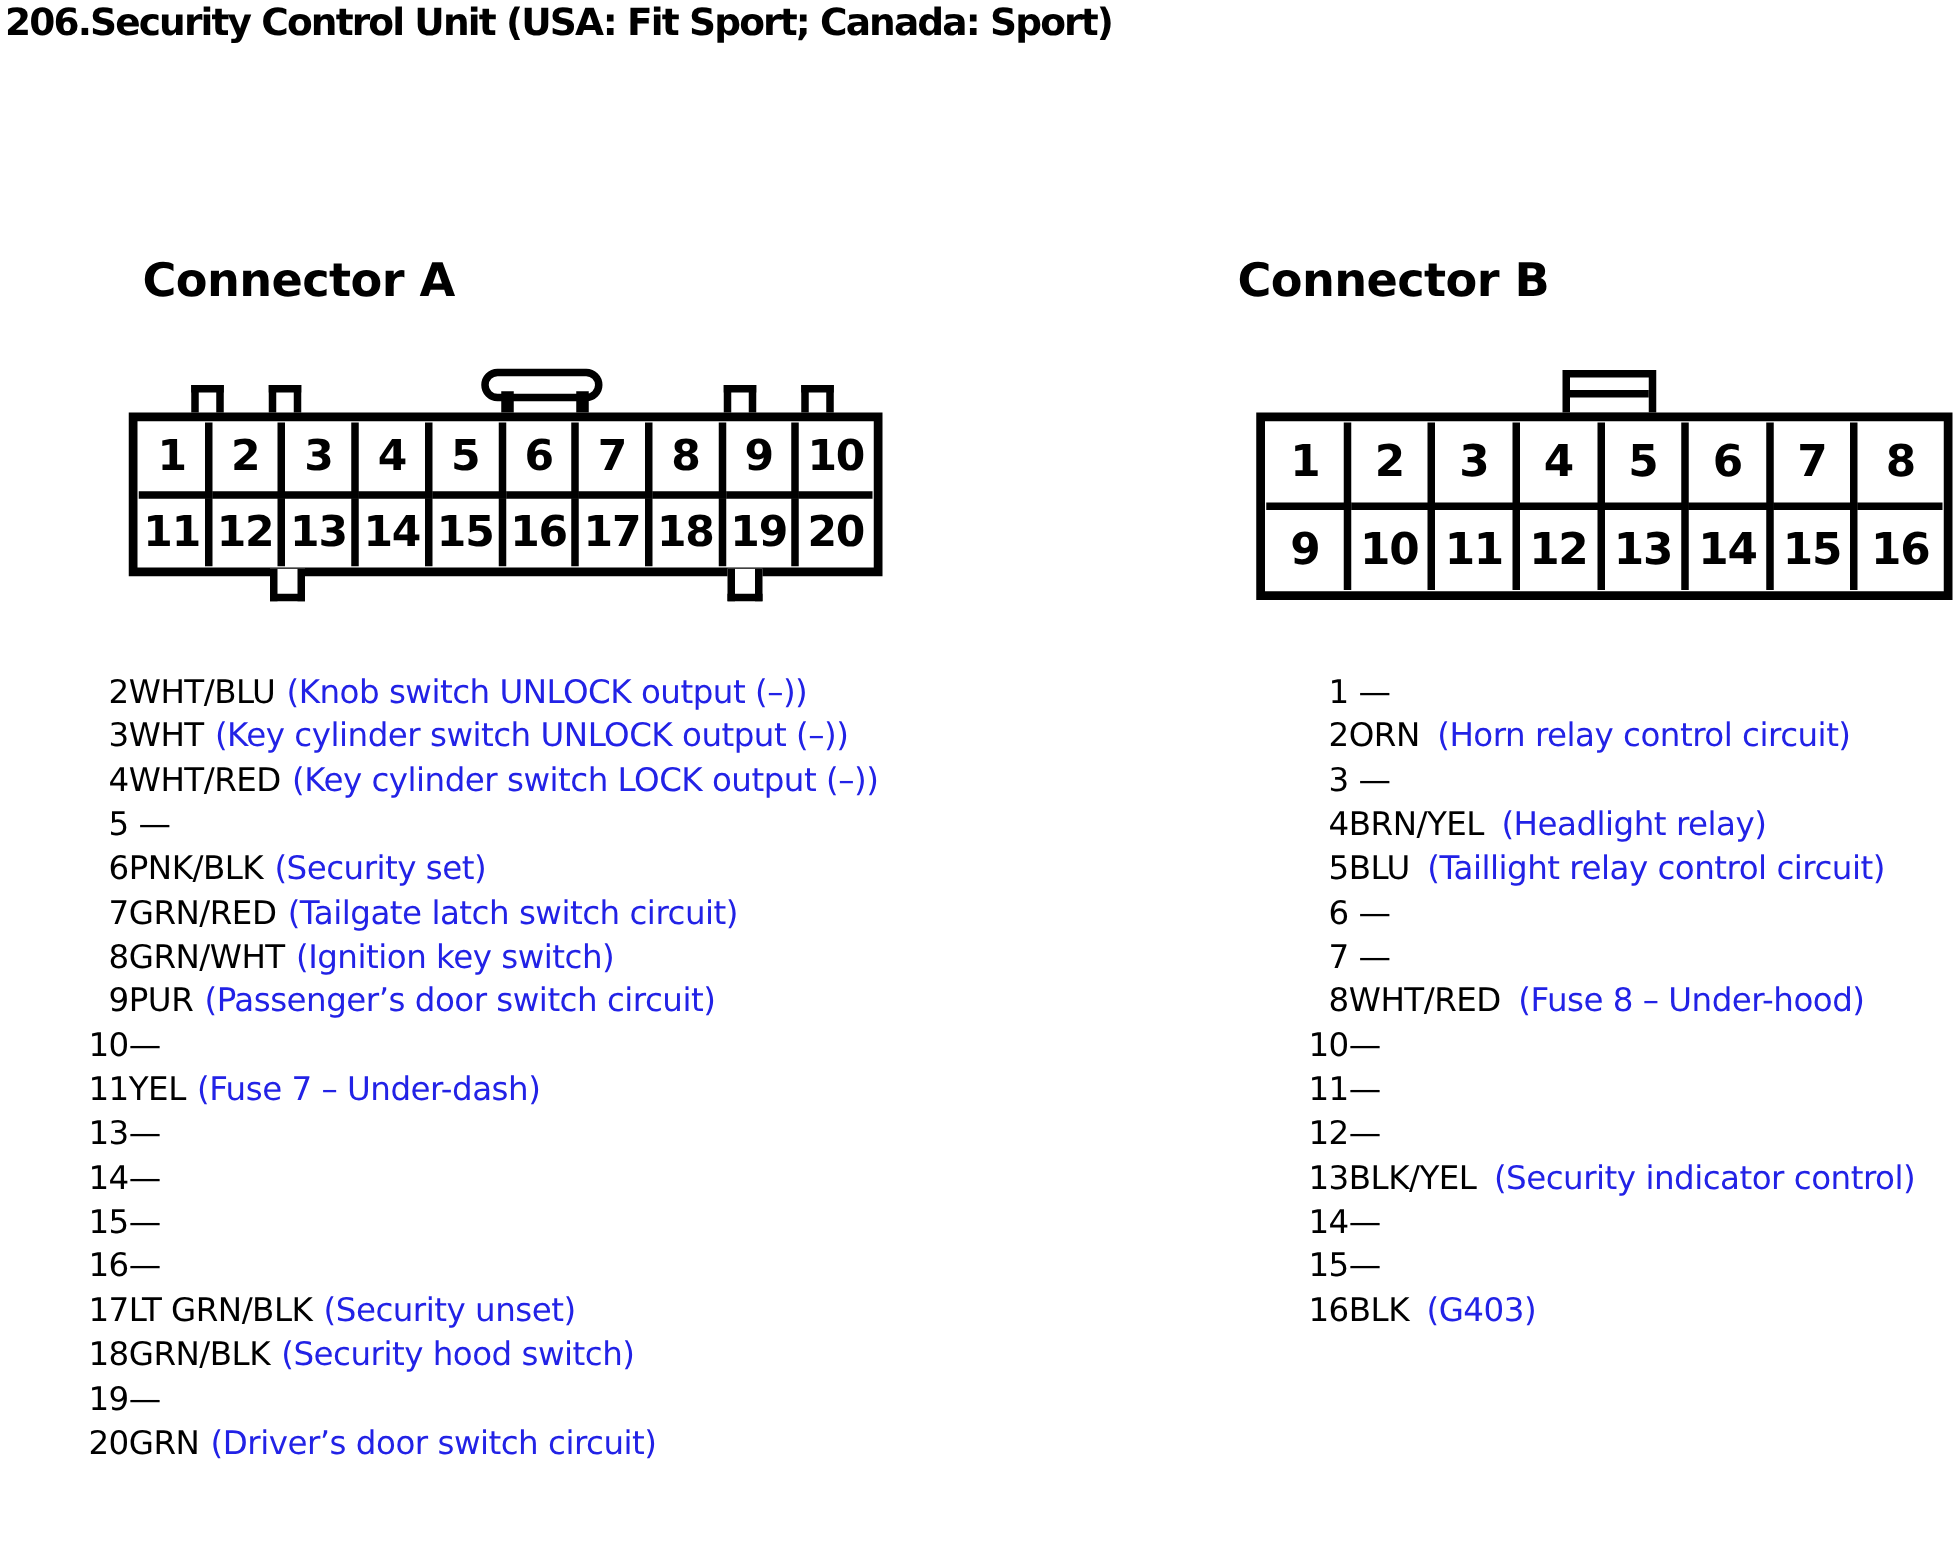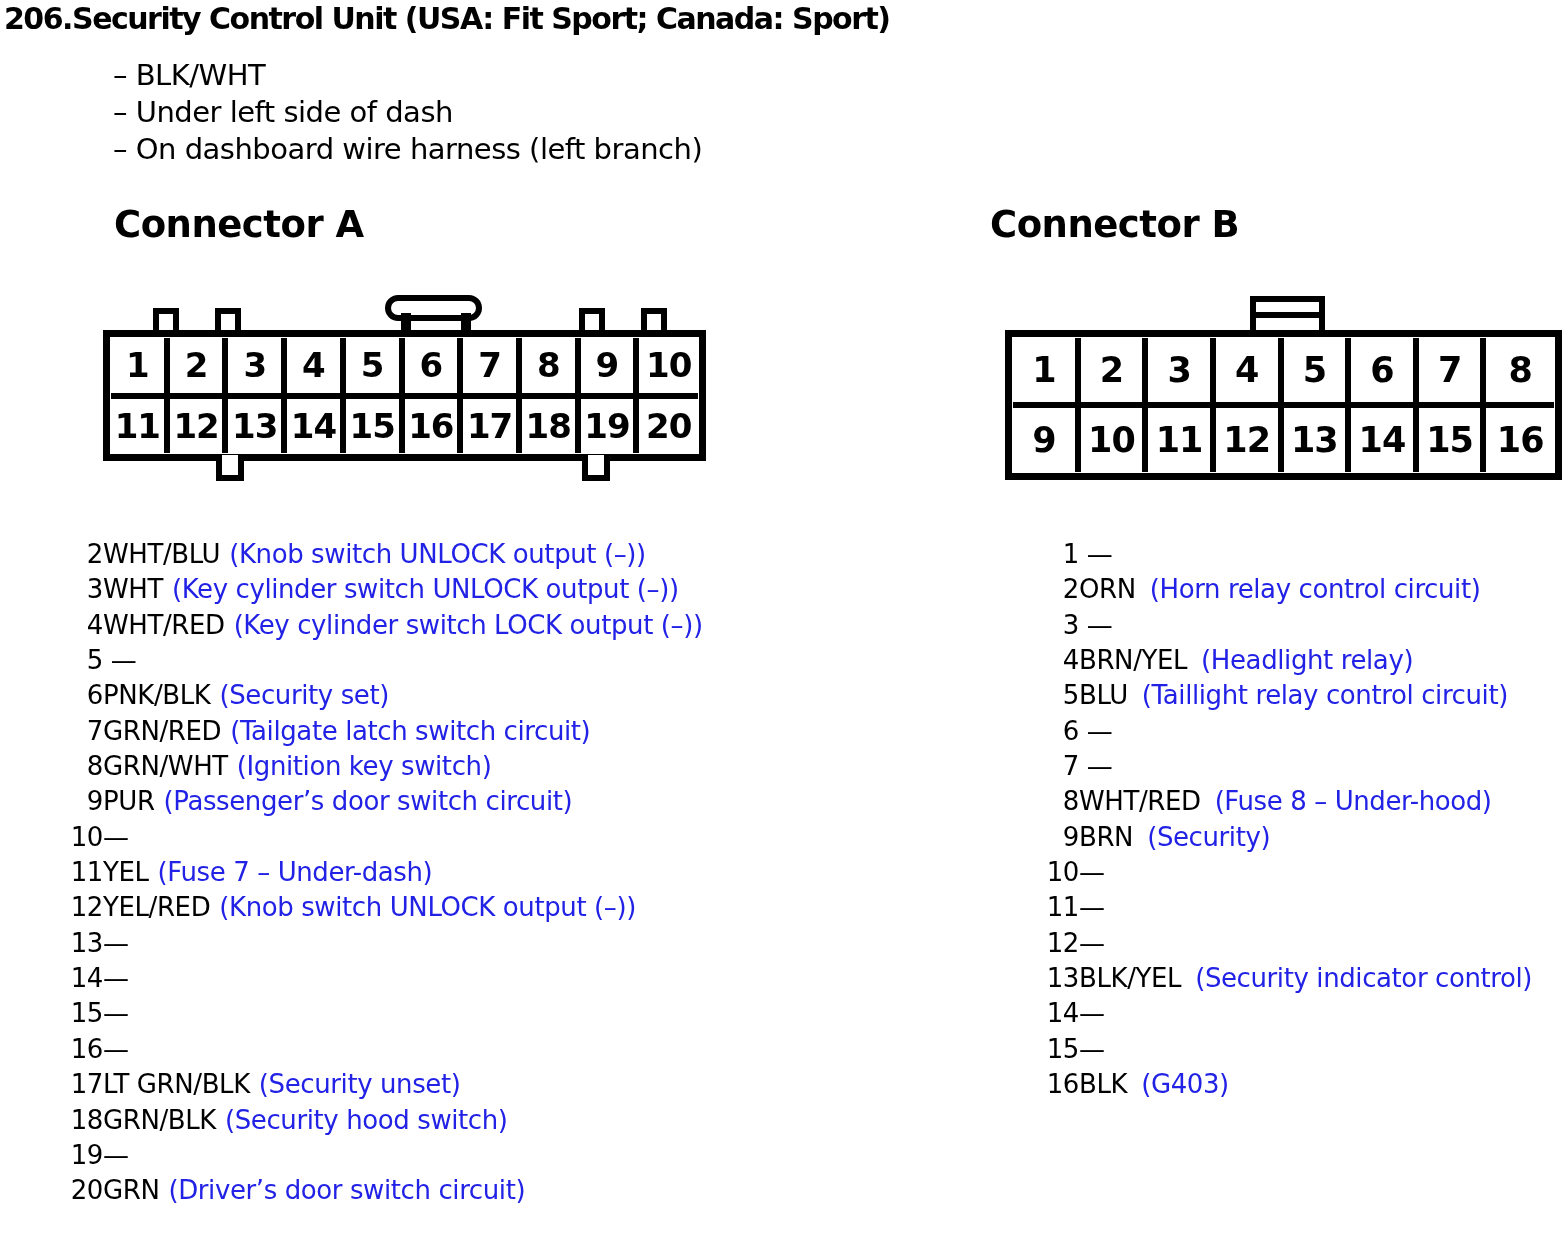--- a/index.html
+++ b/index.html
@@ -74,25 +74,20 @@
   .pin-desc{color:var(--desc-color,#2222e6);margin-left:9px;}
   #listB .pin-desc{margin-left:14px;}
 </style>
 </head>
 <body>
 
 <div class="page">
 
   <div class="title">206.Security Control Unit (USA: Fit Sport; Canada: Sport)</div>
 
-  <div class="bullets" id="bullets">
-      <div>– BLK/WHT</div>
-      <div>– Under left side of dash</div>
-      <div>– On dashboard wire harness (left branch)</div>
-    </div>
 
   <div class="conn-heading" id="headA">Connector A</div>
   <div class="conn-heading" id="headB">Connector B</div>
 
   <div>
     <div class="latch-pill"></div>
     <div class="leg" id="legL"></div>
     <div class="leg" id="legR"></div>
     <div class="tab top" id="tabA1"></div>
     <div class="tab top" id="tabA2"></div>
@@ -152,40 +147,38 @@
       <div class="pin-line"><span class="pin-num">2</span><span class="pin-wire">WHT/BLU</span><span class="pin-desc">(Knob switch UNLOCK output (–))</span></div>
       <div class="pin-line"><span class="pin-num">3</span><span class="pin-wire">WHT</span><span class="pin-desc">(Key cylinder switch UNLOCK output (–))</span></div>
       <div class="pin-line"><span class="pin-num">4</span><span class="pin-wire">WHT/RED</span><span class="pin-desc">(Key cylinder switch LOCK output (–))</span></div>
       <div class="pin-line"><span class="pin-num">5</span><span class="pin-wire"> —</span></div>
       <div class="pin-line"><span class="pin-num">6</span><span class="pin-wire">PNK/BLK</span><span class="pin-desc">(Security set)</span></div>
       <div class="pin-line"><span class="pin-num">7</span><span class="pin-wire">GRN/RED</span><span class="pin-desc">(Tailgate latch switch circuit)</span></div>
       <div class="pin-line"><span class="pin-num">8</span><span class="pin-wire">GRN/WHT</span><span class="pin-desc">(Ignition key switch)</span></div>
       <div class="pin-line"><span class="pin-num">9</span><span class="pin-wire">PUR</span><span class="pin-desc">(Passenger’s door switch circuit)</span></div>
       <div class="pin-line"><span class="pin-num">10</span><span class="pin-wire">—</span></div>
       <div class="pin-line"><span class="pin-num">11</span><span class="pin-wire">YEL</span><span class="pin-desc">(Fuse 7 – Under-dash)</span></div>
-      <div class="pin-line"><span class="pin-num">12</span><span class="pin-wire">YEL/RED</span><span class="pin-desc">(Knob switch UNLOCK output (–))</span></div>
       <div class="pin-line"><span class="pin-num">13</span><span class="pin-wire">—</span></div>
       <div class="pin-line"><span class="pin-num">14</span><span class="pin-wire">—</span></div>
       <div class="pin-line"><span class="pin-num">15</span><span class="pin-wire">—</span></div>
       <div class="pin-line"><span class="pin-num">16</span><span class="pin-wire">—</span></div>
       <div class="pin-line"><span class="pin-num">17</span><span class="pin-wire">LT GRN/BLK</span><span class="pin-desc">(Security unset)</span></div>
       <div class="pin-line"><span class="pin-num">18</span><span class="pin-wire">GRN/BLK</span><span class="pin-desc">(Security hood switch)</span></div>
       <div class="pin-line"><span class="pin-num">19</span><span class="pin-wire">—</span></div>
       <div class="pin-line"><span class="pin-num">20</span><span class="pin-wire">GRN</span><span class="pin-desc">(Driver’s door switch circuit)</span></div>
     </div>
   <div class="pin-list" id="listB">
       <div class="pin-line"><span class="pin-num">1</span><span class="pin-wire"> —</span></div>
       <div class="pin-line"><span class="pin-num">2</span><span class="pin-wire">ORN</span><span class="pin-desc">(Horn relay control circuit)</span></div>
       <div class="pin-line"><span class="pin-num">3</span><span class="pin-wire"> —</span></div>
       <div class="pin-line"><span class="pin-num">4</span><span class="pin-wire">BRN/YEL</span><span class="pin-desc">(Headlight relay)</span></div>
       <div class="pin-line"><span class="pin-num">5</span><span class="pin-wire">BLU</span><span class="pin-desc">(Taillight relay control circuit)</span></div>
       <div class="pin-line"><span class="pin-num">6</span><span class="pin-wire"> —</span></div>
       <div class="pin-line"><span class="pin-num">7</span><span class="pin-wire"> —</span></div>
       <div class="pin-line"><span class="pin-num">8</span><span class="pin-wire">WHT/RED</span><span class="pin-desc">(Fuse 8 – Under-hood)</span></div>
-      <div class="pin-line"><span class="pin-num">9</span><span class="pin-wire">BRN</span><span class="pin-desc">(Security)</span></div>
       <div class="pin-line"><span class="pin-num">10</span><span class="pin-wire">—</span></div>
       <div class="pin-line"><span class="pin-num">11</span><span class="pin-wire">—</span></div>
       <div class="pin-line"><span class="pin-num">12</span><span class="pin-wire">—</span></div>
       <div class="pin-line"><span class="pin-num">13</span><span class="pin-wire">BLK/YEL</span><span class="pin-desc">(Security indicator control)</span></div>
       <div class="pin-line"><span class="pin-num">14</span><span class="pin-wire">—</span></div>
       <div class="pin-line"><span class="pin-num">15</span><span class="pin-wire">—</span></div>
       <div class="pin-line"><span class="pin-num">16</span><span class="pin-wire">BLK</span><span class="pin-desc">(G403)</span></div>
     </div>
 
 </div>

